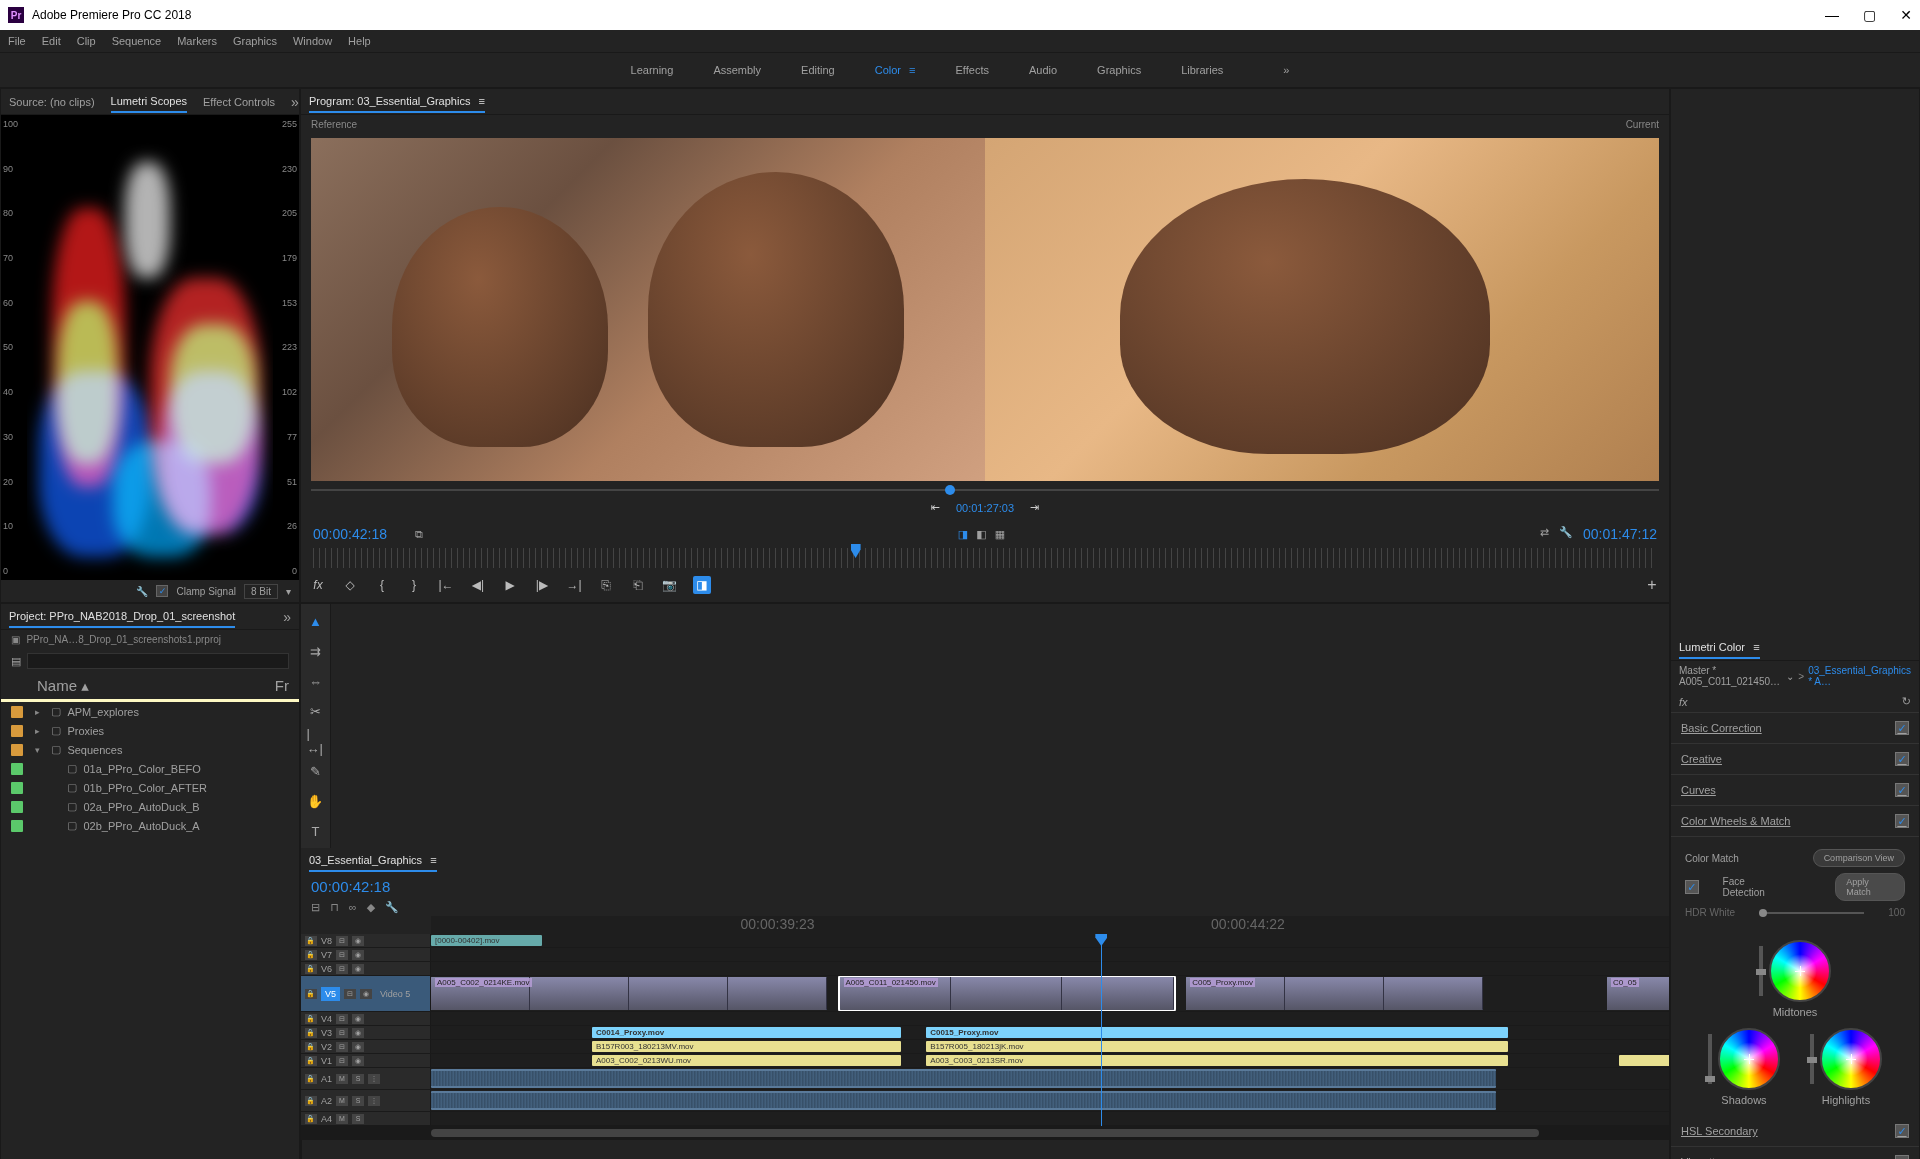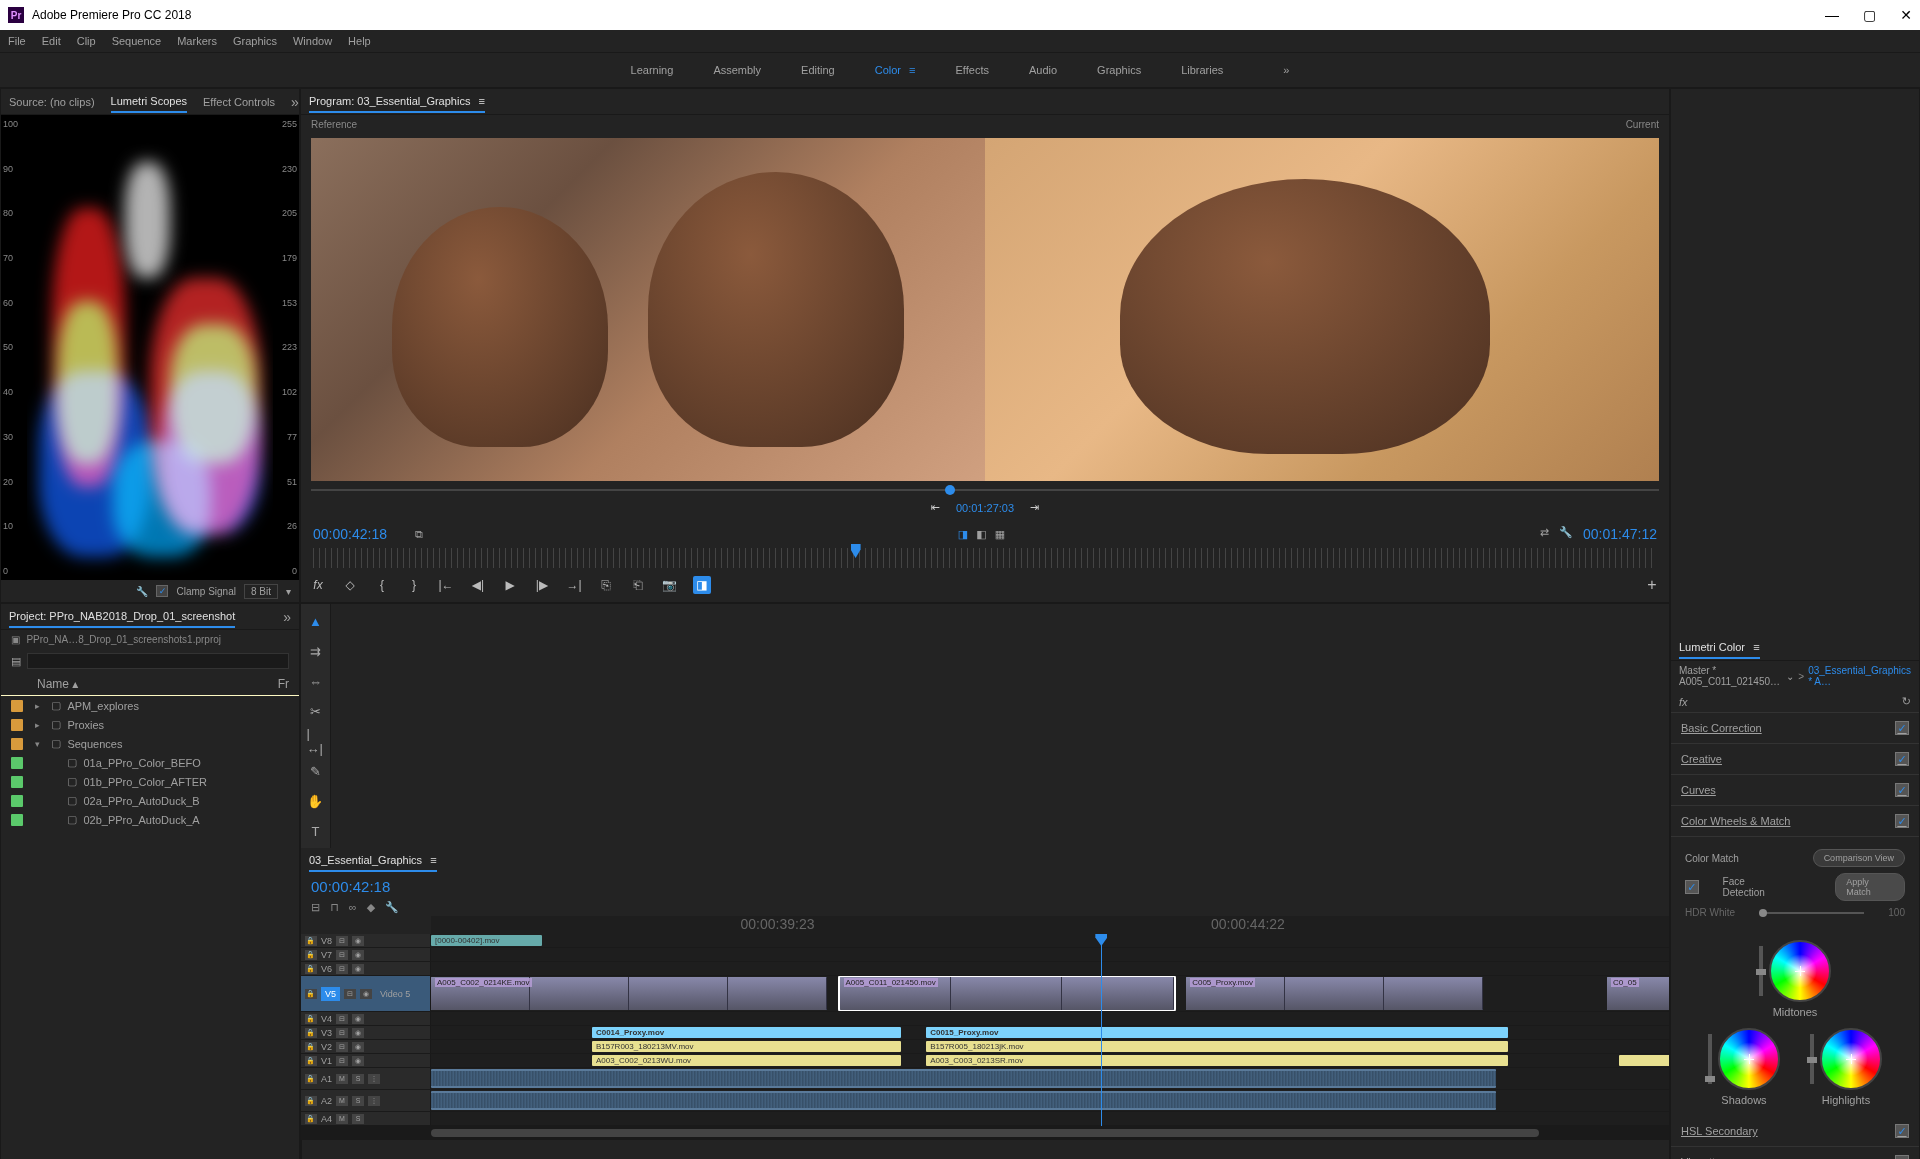--- a/index.html
+++ b/index.html
@@ -77,21 +77,21 @@
 .color-wheel-cross::before, .color-wheel-cross::after { content: ""; position: absolute; background: #fff; }
 .color-wheel-cross::before { width: 10px; height: 1px; top: 5px; }
 .color-wheel-cross::after { height: 10px; width: 1px; left: 5px; }
 .wheel-slider { width: 4px; height: 50px; background: #555; position: relative; margin-right: 6px; }
 .wheel-slider-thumb { width: 10px; height: 6px; background: #888; position: absolute; left: -3px; }
 .wheel-group { display: flex; align-items: center; }
 
 
 .project-panel { grid-row: 2; grid-column: 1; }
 .project-path { padding: 4px 10px; display: flex; align-items: center; gap: 6px; font-size: 10px; color: #888; }
-.project-list-header { padding: 4px 10px 4px 36px; display: flex; font-size: 12px; border-bottom: 1px solid #fef9c3; }
+.project-list-header { padding: 4px 10px 4px 36px; display: flex; font-size: 15px; border-bottom: 3px solid #fef9c3; }
 .project-list-header span:first-child { flex: 1; }
 .project-list { flex: 1; overflow: hidden; }
 .project-row { display: flex; align-items: center; padding: 3px 10px; gap: 6px; cursor: pointer; }
 .proj-swatch { width: 12px; height: 12px; border-radius: 1px; flex-shrink: 0; }
 .proj-twisty { width: 10px; font-size: 9px; color: #888; }
 .proj-indent { display: inline-block; }
 
 
 .timeline-panel { grid-row: 2; grid-column: 2; display: flex; }
 .tool-column { width: 30px; background: #2a2a2a; display: flex; flex-direction: column; align-items: center; padding: 8px 0; gap: 12px; border-right: 1px solid #191919; }

